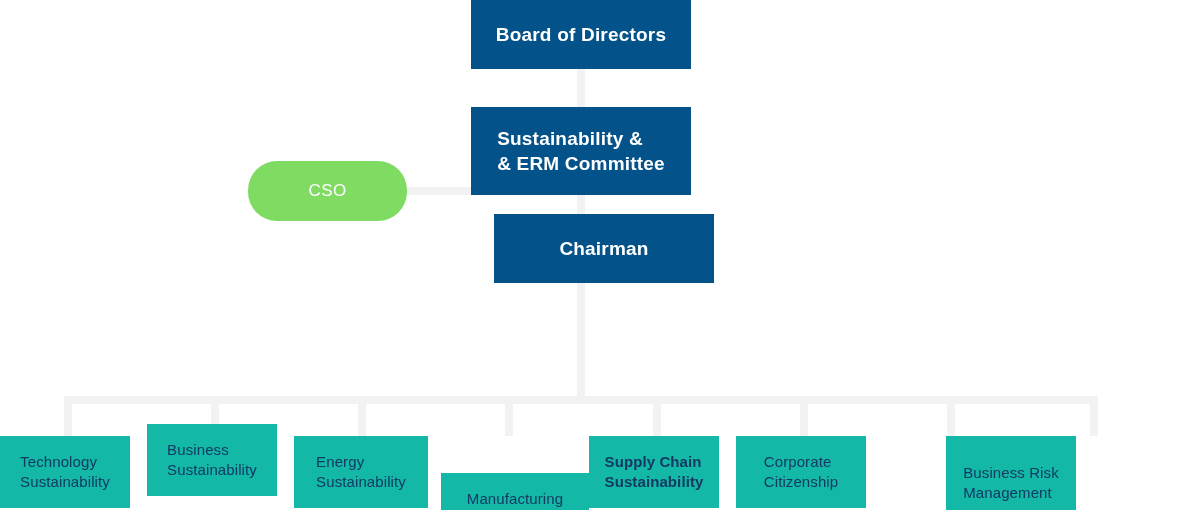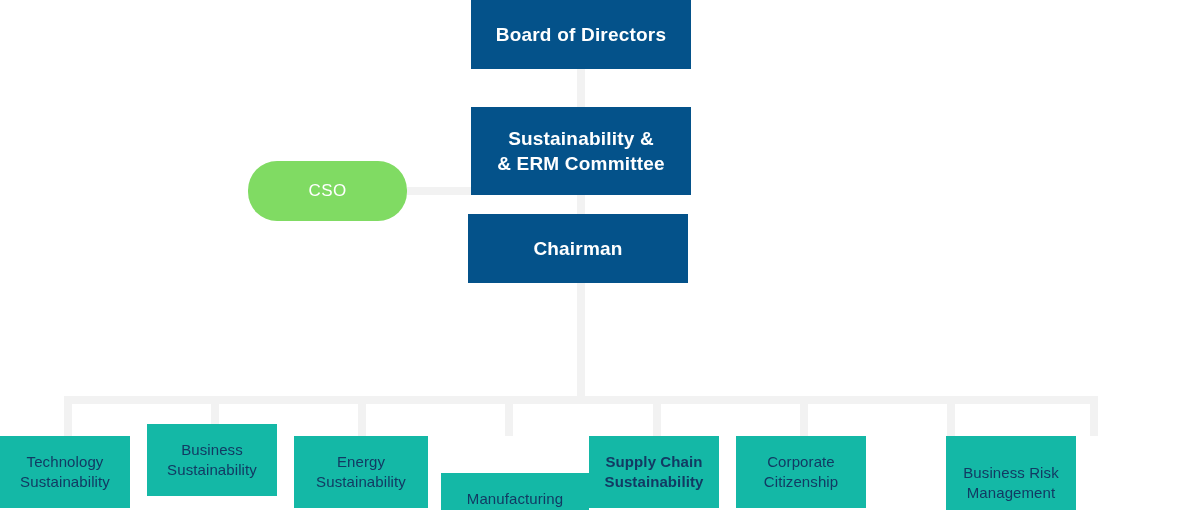--- a/index.html
+++ b/index.html
@@ -26,21 +26,21 @@
     background: #f2f2f2;
   }
 
   
   .node {
     position: absolute;
     box-sizing: border-box;
     display: flex;
     align-items: center;
     justify-content: center;
-    text-align: center;
+    text-align: left;
     line-height: 1.32;
   }
   .node .label {
     display: block;
     white-space: pre-line;
   }
 
   .node-exec {
     background: #04528a;
     color: #ffffff;
@@ -87,21 +87,21 @@
 
   <div class="node node-exec" style="left:471px; top:0px; width:220px; height:69px;">
     <span class="label">Board of Directors</span>
   </div>
 
   <div class="node node-exec" style="left:471px; top:107px; width:220px; height:88px;">
     <span class="label">Sustainability &amp;
 &amp; ERM Committee</span>
   </div>
 
-  <div class="node node-exec" style="left:468px; top:214px; width:220px; height:69px;">
+  <div class="node node-exec" style="left:494px; top:214px; width:220px; height:69px;">
     <span class="label">Chairman</span>
   </div>
 
   <div class="node node-cso" style="left:248px; top:161px; width:159px; height:60px;border-radius:29px;">
     <span class="label">CSO</span>
   </div>
 
   <div class="node node-unit" style="left:0px; top:436px; width:130px; height:72px;">
     <span class="label">Technology
 Sustainability</span>

